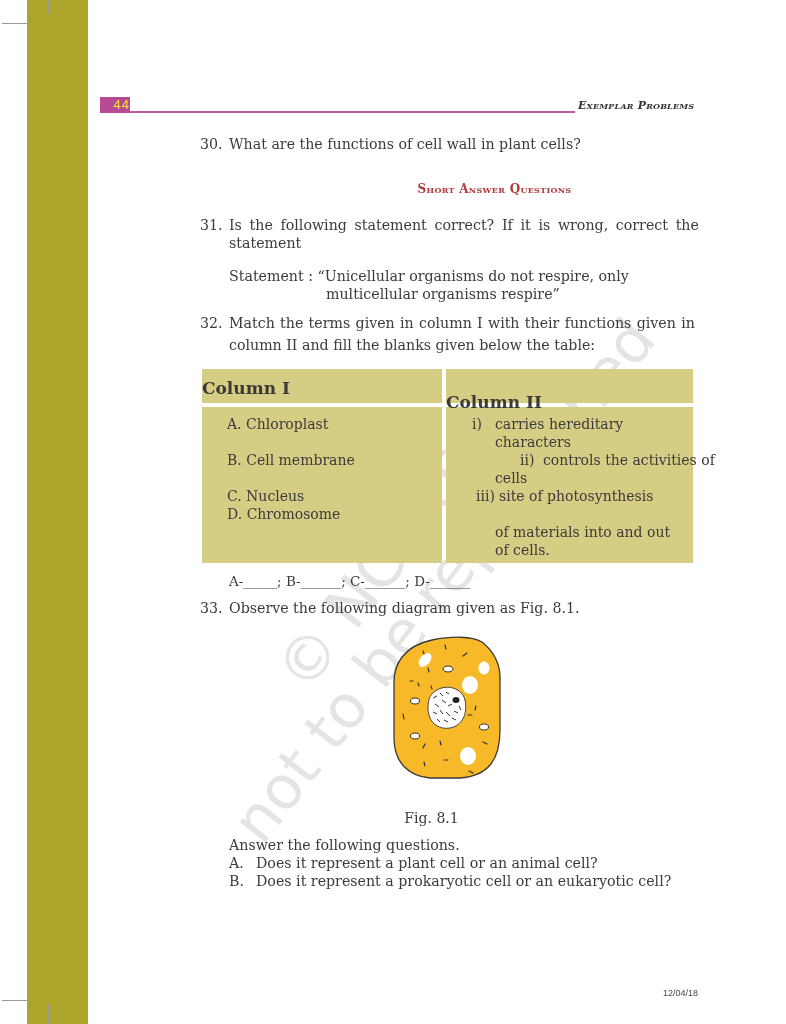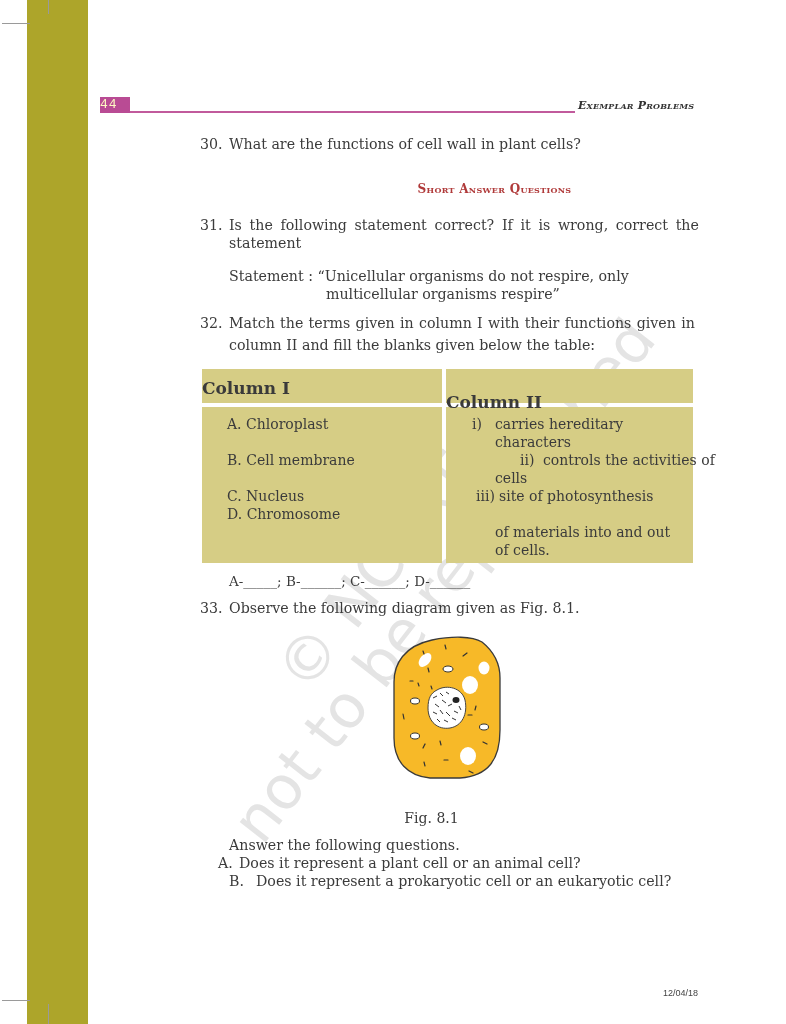--- a/index.html
+++ b/index.html
@@ -9,22 +9,22 @@
     font-family:"DejaVu Serif", "Liberation Serif", serif;
     color:#3a3a3a;
   }
   .band { position:absolute; left:27px; top:0; width:61px; height:1024px; background:#ada52a; }
   .crop { position:absolute; background:#9a9a9a; }
   .crop.h { height:1px; }
   .crop.v { width:1px; }
 
   .header-num {
     position:absolute; left:100px; top:97px; width:30px; height:16px;
-    background:#b94b94; color:#fef9c3; font-size:13px; line-height:16px;
-    text-align:left; font-family:Liberation Mono, monospace; letter-spacing:1px;
+    background:#b94b94; color:#fde047; font-size:13px; line-height:16px;
+    text-align:right; font-family:Liberation Sans, sans-serif; letter-spacing:1px;
   }
   .header-rule { position:absolute; left:130px; top:111px; width:445px; height:2px; background:#c15a9c; }
   .header-title {
     position:absolute; left:578px; top:99px; font-size:11px; font-style:italic;
     font-variant:small-caps; font-weight:bold; color:#333; letter-spacing:0.2px;
     font-family:"DejaVu Serif", serif;
   }
 
   .txt { position:absolute; font-size:14.2px; line-height:18px; white-space:nowrap; color:#3b3b3b; }
   .qnum { display:inline-block; width:29px; }
@@ -169,20 +169,20 @@
     <line x1="483" y1="742" x2="487" y2="744"></line>
       <line x1="424" y1="762" x2="425" y2="766"></line>
     <line x1="444" y1="760" x2="448" y2="760"></line>
       <line x1="469" y1="771" x2="473" y2="773"></line>
   </g>
 </svg>
 
 <div class="figcap"><span style="padding-left:77px;">Fig. 8.1</span></div>
 
 <div class="txt" style="left:229px; top:836px;">Answer the following questions.</div>
-<div class="txt" style="left:212px; top:854px;text-align:center;">
+<div class="txt" style="left:229px; top:854px;">
   <span style="display:inline-block; width:27px;">A.</span><span>Does it represent a plant cell or an animal cell?</span>
 </div>
 <div class="txt" style="left:229px; top:872px;">
   <span style="display:inline-block; width:27px;">B.</span><span>Does it represent a prokaryotic cell or an eukaryotic cell?</span>
 </div>
 
 <div class="footer-date">12/04/18</div>
 
 </body></html>

